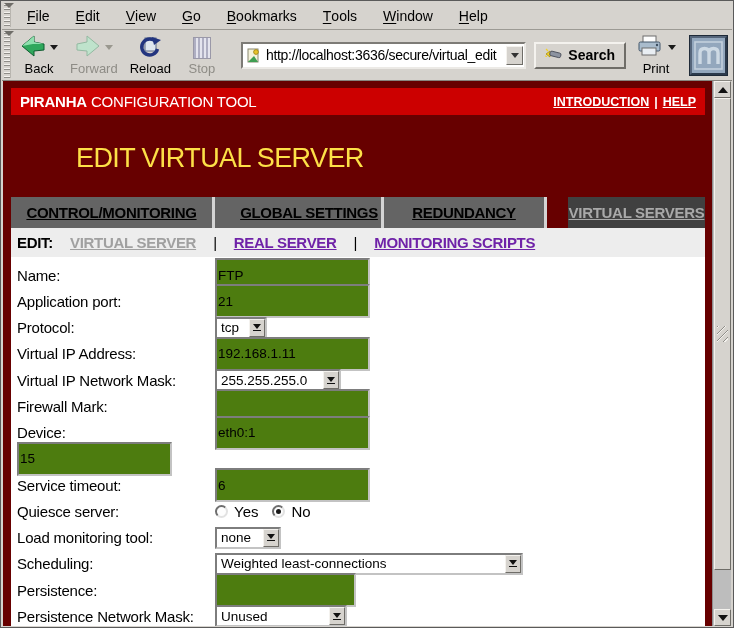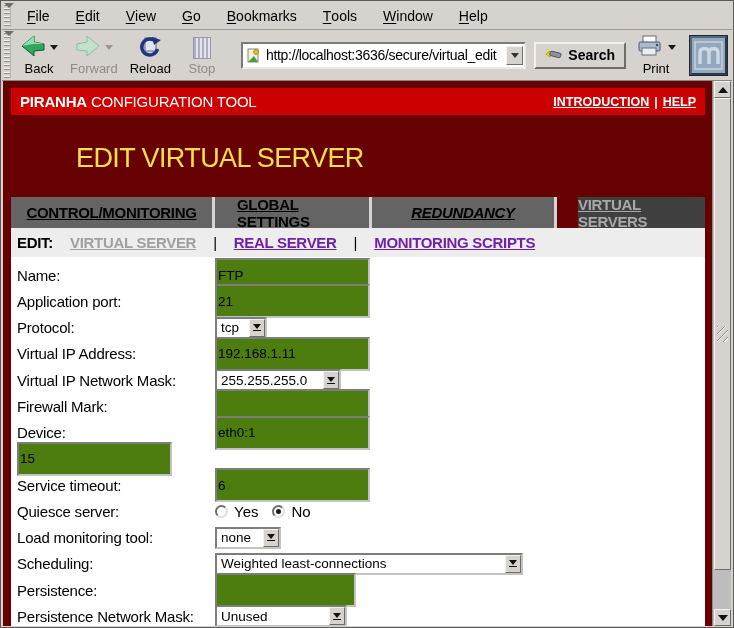--- a/index.html
+++ b/index.html
@@ -47,22 +47,22 @@
   .brand b { font-weight:bold; }
   .band-links { margin-left:auto; font-size:12.5px; font-weight:bold; color:#fff; display:flex; gap:5px; align-items:center; }
   .band-links a { color:#fff; text-decoration:underline; cursor:pointer; }
   .page-title { position:absolute; top:62px; left:33px; font-size:27px; color:#fde047; letter-spacing:-0.6px; white-space:nowrap;margin-left:40px; }
 
   .tabs { position:absolute; top:116px; left:8px; right:9px; height:31px; display:flex; }
   .tab { background:#646464; color:#000000; font-size:15px; font-weight:bold; letter-spacing:-0.3px;
          display:flex; align-items:center; justify-content:center; text-decoration:underline;
          border-right:3px solid #d4d4d4; cursor:pointer; }
   .tab:nth-child(1){ width:204px; }
-  .tab:nth-child(2){ width:157px;padding-left:22px; }
-  .tab:nth-child(3){ width:185px;font-style:italic; }
+  .tab:nth-child(2){ width:169px;padding-left:22px; }
+  .tab:nth-child(3){ width:163px; }
   .tab.active { flex:1; background:#404040; color:#a9a9a9; border-right:none;margin-left:21px; }
 
   .content { position:absolute; top:147px; left:8px; right:9px; bottom:0; background:#ffffff; }
   .subnav { height:29px; background:#ededed; display:flex; align-items:center; gap:17px;
             padding-left:6px; font-size:15px; font-weight:bold; letter-spacing:-0.3px; }
   .subnav .prefix { color:#000; }
   .subnav .sep { color:#000; font-weight:normal; }
   .subnav a { text-decoration:underline; cursor:pointer; }
   .subnav a.current { color:#a0a0a0; }
   .subnav a.visited { color:#6f22a8; }

